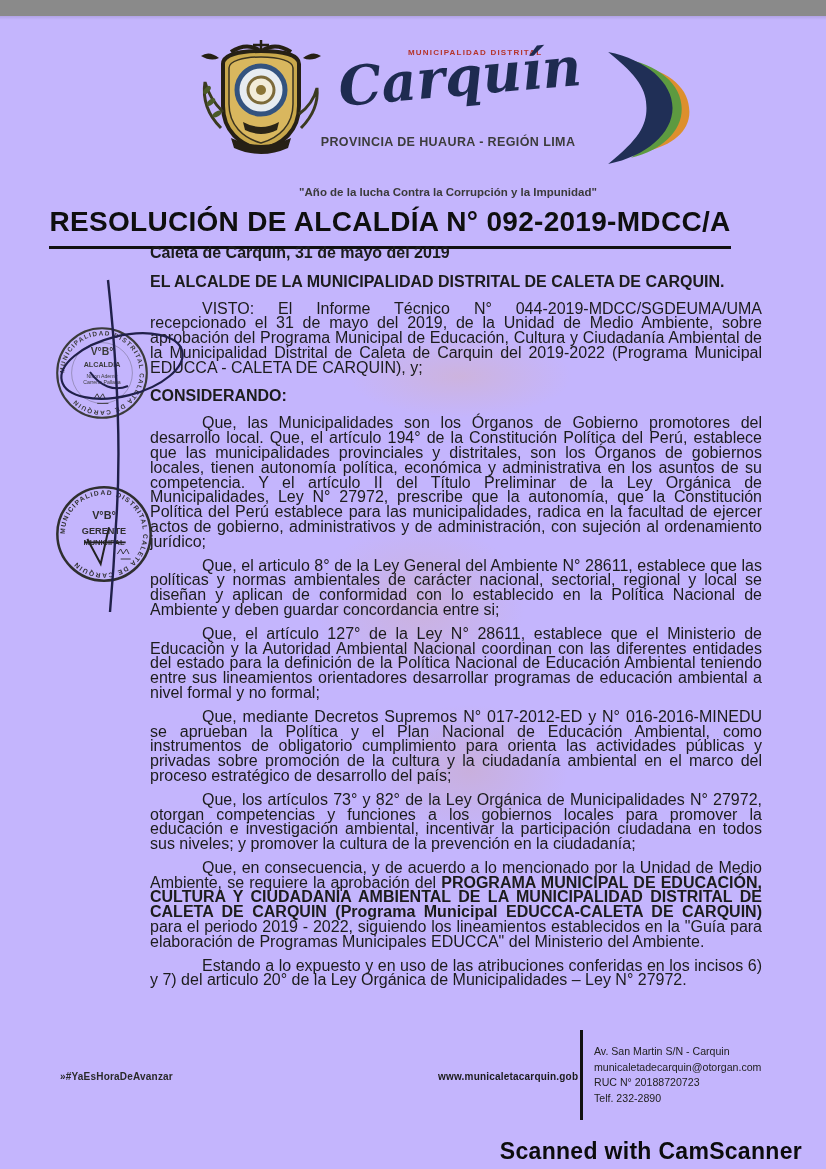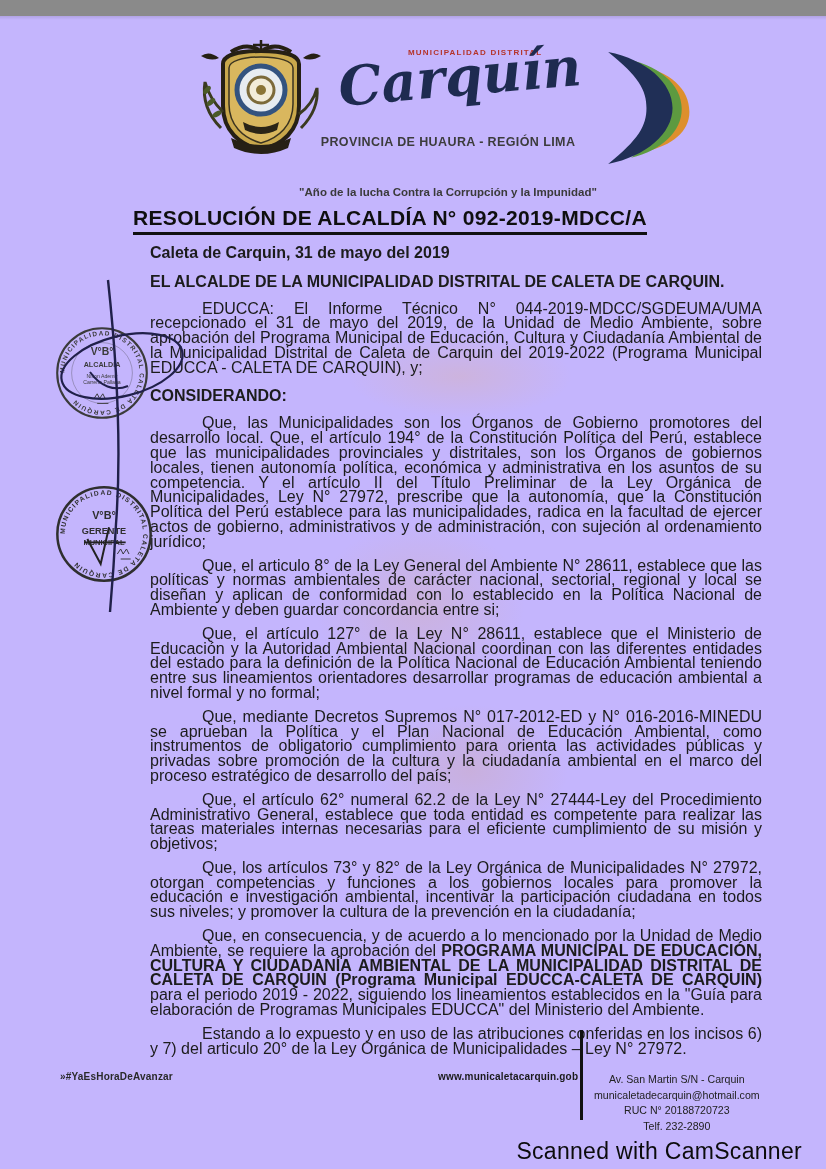--- a/index.html
+++ b/index.html
@@ -34,22 +34,22 @@
     margin:-10px 0 0 2px;transform:rotate(-5deg);
     white-space:nowrap;
   }
   .swoosh{position:absolute;top:6px;right:-58px;width:92px;height:128px;z-index:1;}
   .hdr-lines{position:absolute;left:0;width:100%;text-align:center;padding-left:35px;}
   .province-line{top:119px;font-size:12.5px;font-weight:bold;color:#3c3c3c;letter-spacing:.4px;}
   .creation-line{top:136px;font-size:14px;font-weight:bold;color:#2e2e2e;}
   .motto-line{top:170px;font-size:11.5px;font-weight:bold;color:#3a3a3a;}
   .title-wrap{position:absolute;top:190px;left:0;width:780px;text-align:center;}
   .title{
-    display:inline-block;font-size:21px;font-weight:bold;color:#0f0f0f;
-    letter-spacing:.3px;border-bottom:3px solid #111;padding-bottom:2px;
+    display:inline-block;font-size:28px;font-weight:bold;color:#0f0f0f;
+    letter-spacing:.3px;border-bottom:3px solid #111;padding-bottom:8px;
   }
   
   .body{
     position:absolute;top:230px;left:150px;width:612px;
   }
   .body p{font-size:16px;line-height:14.8px;margin:9px 0;text-align:justify;}
   .dateline{text-align:right;padding-right:26px;font-weight:bold;font-size:12.8px;margin:0 0 14px 0 !important;}
   .addressee{font-weight:bold;font-size:12.6px;text-align:left;margin:0 0 12px 0 !important;}
   .indent{text-indent:52px;}
   .considerando{font-weight:bold;margin:13px 0 !important;text-align:left !important;}
@@ -65,22 +65,22 @@
   
   .stamp{position:absolute;}
   .stamp1{left:54px;top:309px;width:96px;height:96px;}
   .stamp2{left:54px;top:468px;width:100px;height:100px;}
   .penstroke{position:absolute;left:30px;top:258px;width:160px;height:345px;}
   
   .footer-bar{position:absolute;left:580px;top:1014px;width:3px;height:90px;background:#111;}
   .hashtag{position:absolute;left:60px;top:1055px;font-size:10px;font-weight:bold;color:#2a2a2a;letter-spacing:.2px;}
   .website{position:absolute;left:438px;top:1055px;font-size:10px;font-weight:bold;color:#1a1a1a;
            letter-spacing:.2px;}
-  .contact{position:absolute;left:594px;top:1056px;font-size:10.6px;line-height:15.5px;color:#222;text-align:center;}
-  .camscanner{position:absolute;right:24px;top:1122px;font-size:23px;font-weight:normal;color:#0c0c0c;letter-spacing:.3px;}
+  .contact{position:absolute;left:594px;top:1028px;font-size:10.6px;line-height:15.5px;color:#222;}
+  .camscanner{position:absolute;right:24px;top:1122px;font-size:23px;font-weight:bold;color:#0c0c0c;letter-spacing:.3px;}
   .scan-edge{position:absolute;left:0;top:0;width:100%;height:4px;
              background:linear-gradient(180deg,rgba(0,0,0,.10),rgba(0,0,0,0));}
 </style>
 </head>
 <body>
 
 <div class="page">
   <div class="scan-edge"></div>
 
   <div class="wm-ghost g1"></div>
@@ -129,29 +129,28 @@
   <div class="hdr-lines motto-line">"Año de la lucha Contra la Corrupción y la Impunidad"</div>
 
   <div class="title-wrap">
     <span class="title">RESOLUCIÓN DE ALCALDÍA N° 092-2019-MDCC/A</span>
   </div>
 
   <div class="body">
     <p class="dateline">Caleta de Carquin, 31 de mayo del 2019</p>
     <p class="addressee">EL ALCALDE DE LA MUNICIPALIDAD DISTRITAL DE CALETA DE CARQUIN.</p>
 
-    <p class="indent"><span>EDUCCA:</span><span> El Informe Técnico N° 044-2019-MDCC/SGDEUMA/UMA recepcionado el 31 de mayo del 2019, de la Unidad de Medio Ambiente, sobre aprobación del Programa Municipal de Educación, Cultura y Ciudadanía Ambiental de la Municipalidad Distrital de Caleta de Carquin del 2019-2022 (Programa Municipal EDUCCA - CALETA DE CARQUIN), y;</span></p>
+    <p class="indent"><span>VISTO:</span><span> El Informe Técnico N° 044-2019-MDCC/SGDEUMA/UMA recepcionado el 31 de mayo del 2019, de la Unidad de Medio Ambiente, sobre aprobación del Programa Municipal de Educación, Cultura y Ciudadanía Ambiental de la Municipalidad Distrital de Caleta de Carquin del 2019-2022 (Programa Municipal EDUCCA - CALETA DE CARQUIN), y;</span></p>
 
     <p class="considerando">CONSIDERANDO:</p>
 
     <p class="indent">Que, las Municipalidades son los Órganos de Gobierno promotores del desarrollo local. Que, el artículo 194° de la Constitución Política del Perú, establece que las municipalidades provinciales y distritales, son los Órganos de gobiernos locales, tienen autonomía política, económica y administrativa en los asuntos de su competencia. Y el artículo II del Título Preliminar de la Ley Orgánica de Municipalidades, Ley N° 27972, prescribe que la autonomía, que la Constitución Política del Perú establece para las municipalidades, radica en la facultad de ejercer actos de gobierno, administrativos y de administración, con sujeción al ordenamiento jurídico;</p>
     <p class="indent">Que, el articulo 8° de la Ley General del Ambiente N° 28611, establece que las políticas y normas ambientales de carácter nacional, sectorial, regional y local se diseñan y aplican de conformidad con lo establecido en la Política Nacional de Ambiente y deben guardar concordancia entre si;</p>
     <p class="indent">Que, el artículo 127° de la Ley N° 28611, establece que el Ministerio de Educación y la Autoridad Ambiental Nacional coordinan con las diferentes entidades del estado para la definición de la Política Nacional de Educación Ambiental teniendo entre sus lineamientos orientadores desarrollar programas de educación ambiental a nivel formal y no formal;</p>
     <p class="indent">Que, mediante Decretos Supremos N° 017-2012-ED y N° 016-2016-MINEDU se aprueban la Política y el Plan Nacional de Educación Ambiental, como instrumentos de obligatorio cumplimiento para orienta las actividades públicas y privadas sobre promoción de la cultura y la ciudadanía ambiental en el marco del proceso estratégico de desarrollo del país;</p>
-    <p class="indent">Que, el artículo 62° numeral 62.2 de la Ley N° 27444-Ley del Procedimiento Administrativo General, establece que toda entidad es competente para realizar las tareas materiales internas necesarias para el eficiente cumplimiento de su misión y objetivos;</p>
     <p class="indent">Que, los artículos 73° y 82° de la Ley Orgánica de Municipalidades N° 27972, otorgan competencias y funciones a los gobiernos locales para promover la educación e investigación ambiental, incentivar la participación ciudadana en todos sus niveles; y promover la cultura de la prevención en la ciudadanía;</p>
 
     <p class="indent"><span>Que, en consecuencia, y de acuerdo a lo mencionado por la Unidad de Medio Ambiente, se requiere la aprobación del </span><span class="b">PROGRAMA MUNICIPAL DE EDUCACIÓN, CULTURA Y CIUDADANÍA AMBIENTAL DE LA MUNICIPALIDAD DISTRITAL DE CALETA DE CARQUIN (Programa Municipal EDUCCA-CALETA DE CARQUIN)</span><span> para el periodo 2019 - 2022, siguiendo los lineamientos establecidos en la "Guía para elaboración de Programas Municipales EDUCCA" del Ministerio del Ambiente.</span></p>
 
     <p class="indent">Estando a lo expuesto y en uso de las atribuciones conferidas en los incisos 6) y 7) del articulo 20° de la Ley Orgánica de Municipalidades – Ley N° 27972.</p>
   </div>
 
   <svg class="stamp stamp1" viewBox="0 0 120 120">
     <defs>
         <path id="ring1" d="M 60,60 m -47,0 a 47,47 0 1,1 94,0 a 47,47 0 1,1 -94,0"></path>
@@ -188,19 +187,19 @@
     <ellipse cx="92" cy="92" rx="62" ry="30" fill="none" stroke="#20204a" stroke-width="2.2" transform="rotate(-14 92 92)"></ellipse>
     <path d="M78,6 C86,80 92,170 86,250 C84,290 82,315 80,338" fill="none" stroke="#20204a" stroke-width="2.4"></path>
     <path d="M60,98 C70,112 84,118 98,112" fill="none" stroke="#20204a" stroke-width="2"></path>
   </svg>
 
   <div class="hashtag">»#YaEsHoraDeAvanzar</div>
   <div class="website">www.municaletacarquin.gob</div>
   <div class="footer-bar"></div>
   <div class="contact">
     <div>Av. San Martin S/N - Carquin</div>
-    <div>municaletadecarquin@hotmail.com</div>
+    <div>municaletadecarquin@otorgan.com</div>
     <div>RUC N° 20188720723</div>
     <div>Telf. 232-2890</div>
   </div>
 
   <div class="camscanner">Scanned with CamScanner</div>
 </div>
 
 </body></html>

